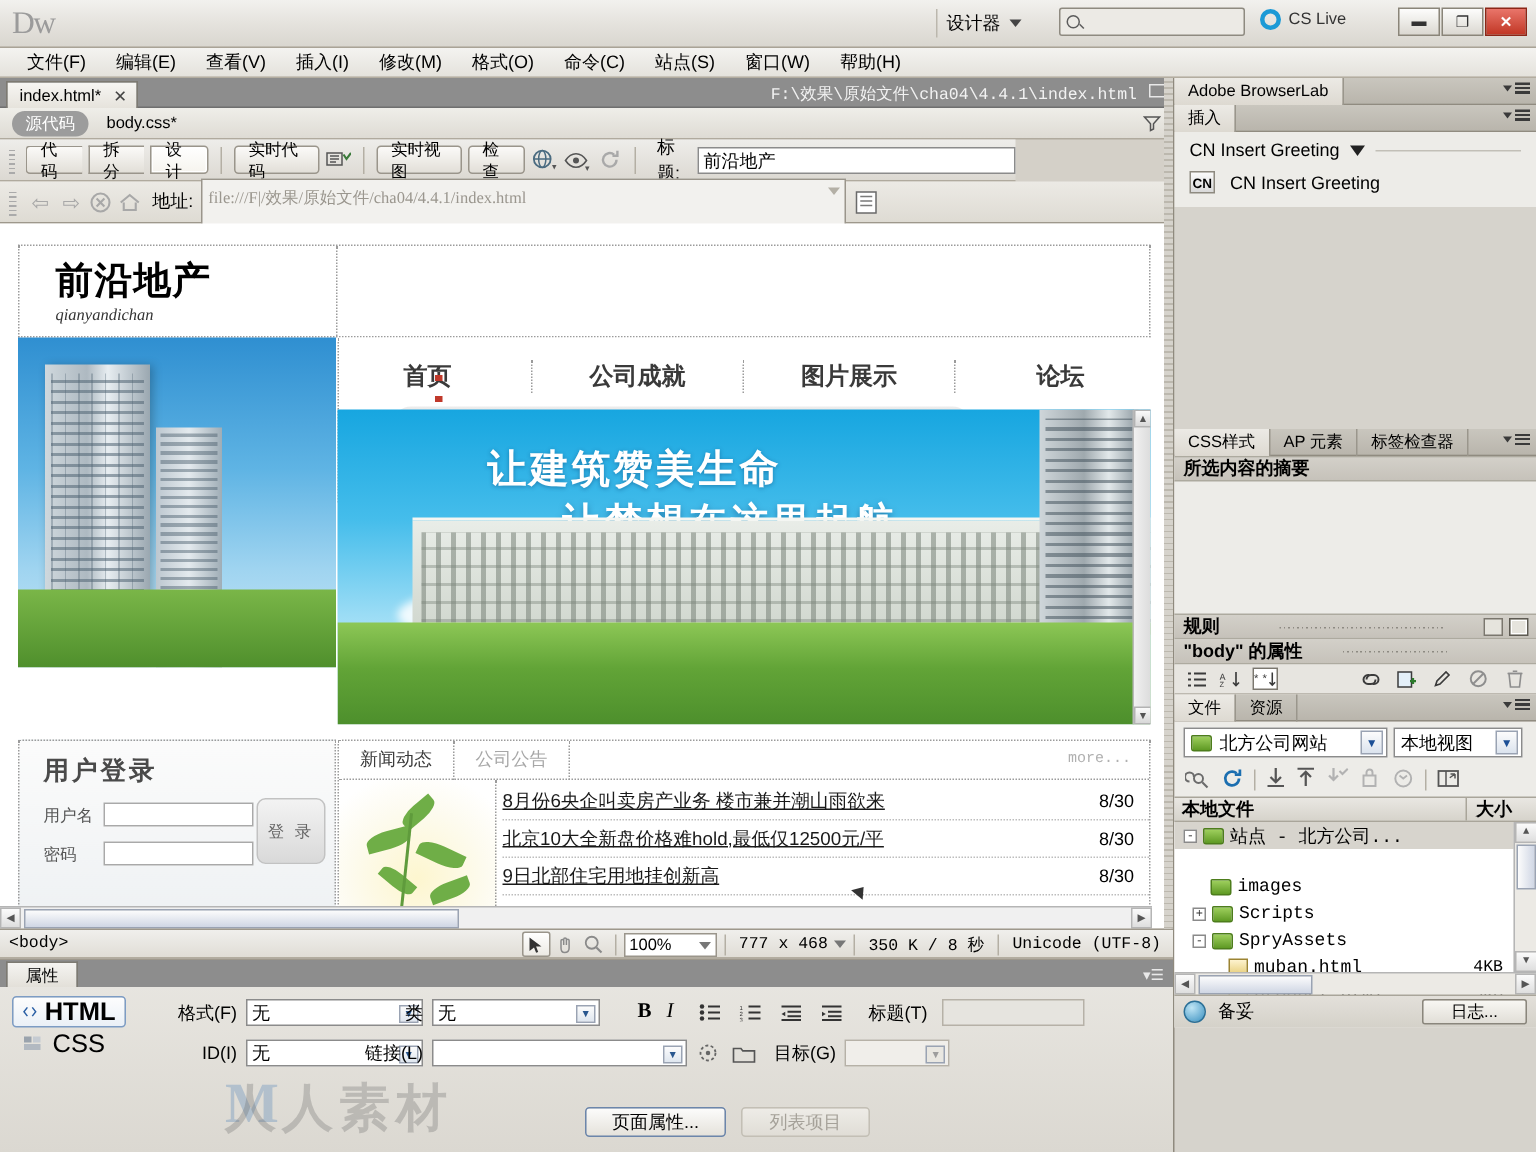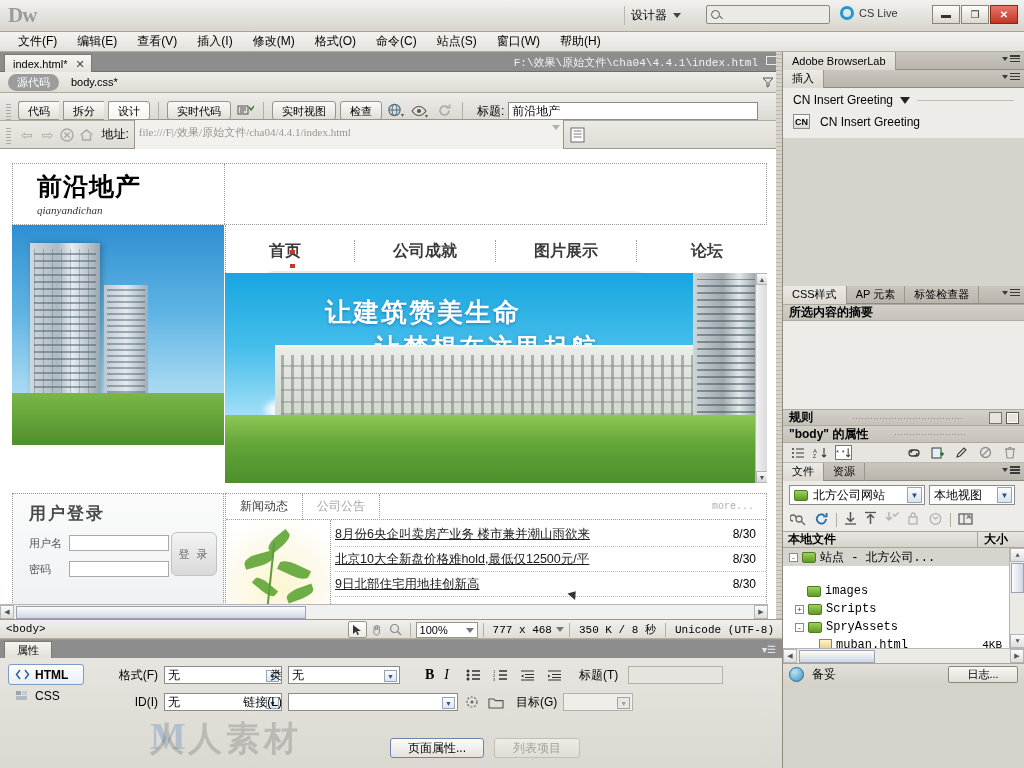--- a/index.html
+++ b/index.html
@@ -13,21 +13,21 @@
   .app { position:relative; width:1024px; height:768px; }
 
   
   .titlebar {
     position:absolute; left:0; top:0; width:1024px; height:32px;
     background:linear-gradient(180deg,#f2f1ee 0%, #e6e4df 45%, #d9d6cf 100%);
     border-bottom:1px solid #a9a396;
   }
   .dw-logo {
     position:absolute; left:8px; top:3px;
-    font-size:21px; font-weight:bold; color:#9b9b9b;
+    font-size:21px; font-weight:normal; color:#9b9b9b;
     font-family:"Liberation Serif", serif; letter-spacing:-1px;
   }
   .workspace-sel {
     position:absolute; left:624px; top:6px; height:19px;
     display:flex; align-items:center; gap:6px;
     padding:0 6px; font-size:12px;
     border-left:1px solid #bbb7ad;
   }
   .caret-dn { width:0;height:0;border-left:4px solid transparent;border-right:4px solid transparent;border-top:5px solid #444; }
   .tb-search {
@@ -79,23 +79,23 @@
     border-bottom:1px solid #b0aa9e; display:flex; align-items:center; padding-left:8px; gap:12px;
   }
   .src-pill {
     background:#9c9c9c; color:#fff; border-radius:9px; padding:1px 9px; font-size:11px;
   }
   .src-css { font-size:11px; }
   .filter-ic { position:absolute; right:8px; top:4px; width:12px;height:12px; }
 
   
   .viewbar {
-    position:absolute; left:0; top:93px; width:782px; height:28px;
+    position:absolute; left:0; top:93px; width:677px; height:28px;
     background:linear-gradient(180deg,#eeedea,#dcd9d2);
-    border-bottom:1px solid #b0aa9e; display:flex; align-items:flex-end; gap:4px; padding-left:6px;
+    border-bottom:1px solid #b0aa9e; display:flex; align-items:center; gap:4px; padding-left:6px;
   }
   .grip { width:5px;height:18px;
      background:repeating-linear-gradient(0deg,#aaa 0 1px,transparent 1px 3px);
      margin-right:3px; }
   .vbtn {
     height:19px; padding:1px 9px 0; font-size:11px;
     border:1px solid #9a958b; background:linear-gradient(180deg,#fbfaf8,#e2dfd8);
     display:flex; align-items:center;
   }
   .vbtn.grp-l { border-radius:3px 0 0 3px; border-right:none; }
@@ -285,21 +285,21 @@
     background:linear-gradient(180deg,#e9e7e2,#dbd8d1); border-top:1px solid #9e988c;
   }
   .prop-tabrow { height:18px; background:#8d8d8d; position:relative; }
   .prop-tab { position:absolute; left:4px; top:1px; height:17px; padding:1px 12px 0;
      background:linear-gradient(180deg,#f5f4f1,#e3e0d9); border:1px solid #7d7a72; border-bottom:none;
      font-size:11px; display:flex; align-items:center; }
   .prop-menu-ic { position:absolute; right:6px; top:4px; font-size:10px; color:#e9e9e9; }
   .prop-body { position:relative; height:111px; padding:5px 0 0 8px; }
   .hc-col { position:absolute; left:8px; top:6px; width:76px; }
   .hc-btn { height:21px; border:1px solid transparent; display:flex; align-items:center; gap:5px;
-     padding:0 6px; font-size:12px; }
+     padding:0 6px; font-size:17px; }
   .hc-btn.sel { border:1px solid #7d9cc4; border-radius:3px;
      background:linear-gradient(180deg,#fdfdfd,#eaf0f7); font-weight:bold; }
   .f-row { position:absolute; display:flex; align-items:center; gap:6px; font-size:12px; }
   .f-lbl { text-align:right; }
   .f-sel { height:18px; background:#fff; border:1px solid #8b8b8b; font-size:12px;
      display:flex; align-items:center; padding:0 16px 0 3px; position:relative; }
   .f-sel .ar { position:absolute; right:2px; top:3px; width:13px;height:12px;
      background:linear-gradient(180deg,#fcfcfc,#dfe6ef); border:1px solid #9aa3b3;
      display:flex;align-items:center;justify-content:center;font-size:7px;color:#29578f; }
   .f-inp { height:18px; background:#fff; border:1px solid #8b8b8b; }

